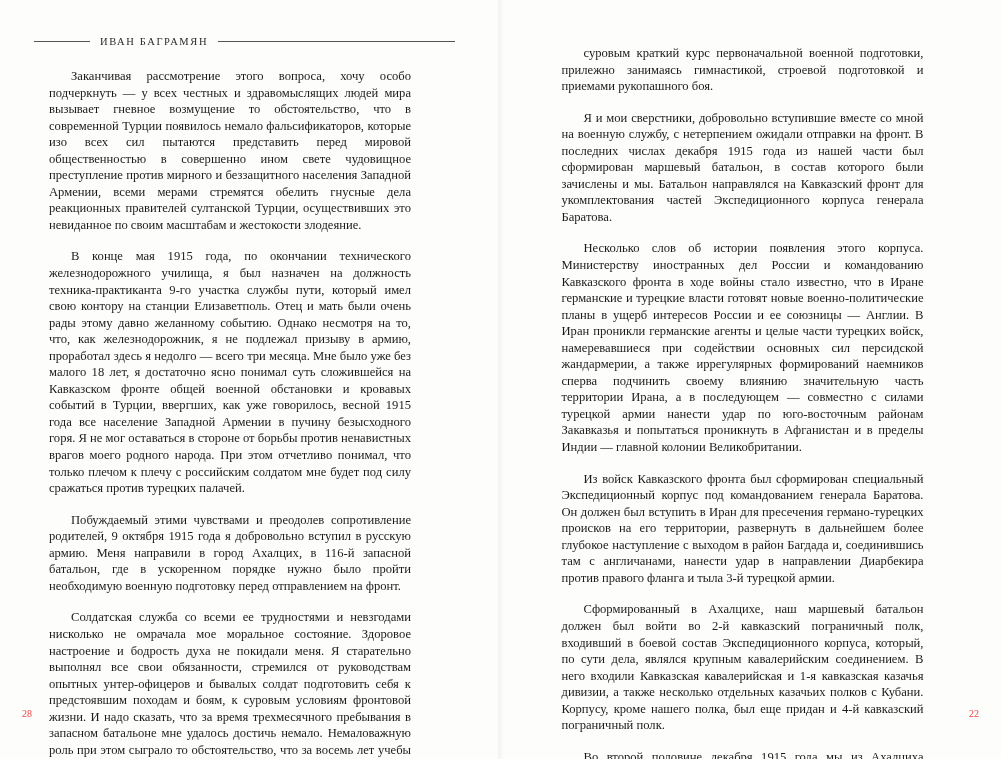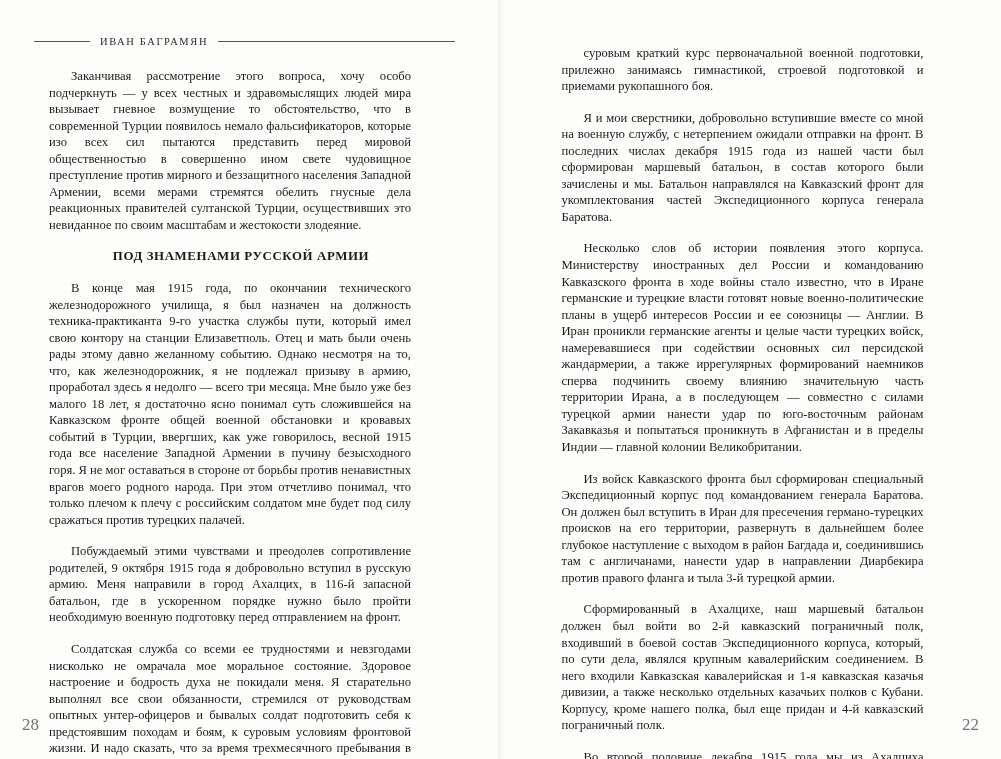--- a/index.html
+++ b/index.html
@@ -77,23 +77,23 @@
     margin: 17px 0 14px 0;
     text-align: center;
     font-weight: bold;
     font-size: 12.9px;
     letter-spacing: 0.6px;
     text-transform: uppercase;
     text-indent: 0;
   }
   .folio {
     position: absolute;
-    bottom: 24px;
-    font-size: 17px;
-    color: #737373;
+    bottom: 40px;
+    font-size: 10px;
+    color: #ef4444;
   }
   .folio-left {
     left: 22px;
   }
   .folio-right {
     right: 22px;
   }
   .gutter-shadow {
     position: absolute;
     left: 498px;
@@ -111,21 +111,20 @@
 
   <div class="page page-left">
     <div class="running-head rh-left">
       <span class="rh-rule short"></span>
       <span class="rh-title">Иван Баграмян</span>
       <span class="rh-rule"></span>
     </div>
 
     <div class="col">
       <p>Заканчивая рассмотрение этого вопроса, хочу особо подчеркнуть — у всех честных и здравомыслящих людей мира вызывает гневное возмущение то обстоятельство, что в современной Турции появилось немало фальсификаторов, которые изо всех сил пытаются представить перед мировой общественностью в совершенно ином свете чудовищное преступление против мирного и беззащитного населения Западной Армении, всеми мерами стремятся обелить гнусные дела реакционных правителей султанской Турции, осуществивших это невиданное по своим масштабам и жестокости злодеяние.</p>
-      <p class="section-head">Под знаменами русской армии</p>
       <p>В конце мая 1915 года, по окончании технического железнодорожного училища, я был назначен на должность техника-практиканта 9-го участка службы пути, который имел свою контору на станции Елизаветполь. Отец и мать были очень рады этому давно желанному событию. Однако несмотря на то, что, как железнодорожник, я не подлежал призыву в армию, проработал здесь я недолго — всего три месяца. Мне было уже без малого 18 лет, я достаточно ясно понимал суть сложившейся на Кавказском фронте общей военной обстановки и кровавых событий в Турции, ввергших, как уже говорилось, весной 1915 года все население Западной Армении в пучину безысходного горя. Я не мог оставаться в стороне от борьбы против ненавистных врагов моего родного народа. При этом отчетливо понимал, что только плечом к плечу с российским солдатом мне будет под силу сражаться против турецких палачей.</p>
       <p>Побуждаемый этими чувствами и преодолев сопротивление родителей, 9 октября 1915 года я добровольно вступил в русскую армию. Меня направили в город Ахалцих, в 116-й запасной батальон, где в ускоренном порядке нужно было пройти необходимую военную подготовку перед отправлением на фронт.</p>
       <p>Солдатская служба со всеми ее трудностями и невзгодами нисколько не омрачала мое моральное состояние. Здоровое настроение и бодрость духа не покидали меня. Я старательно выполнял все свои обязанности, стремился от руководствам опытных унтер-офицеров и бывалых солдат подготовить себя к предстоявшим походам и боям, к суровым условиям фронтовой жизни. И надо сказать, что за время трехмесячного пребывания в запасном батальоне мне удалось достичь немало. Немаловажную роль при этом сыграло то обстоятельство, что за восемь лет учебы в школе и училище я под руководством кадровых армейских офицеров</p>
     </div>
 
     <div class="folio folio-left">28</div>
   </div>
 
   <div class="page page-right">
 

